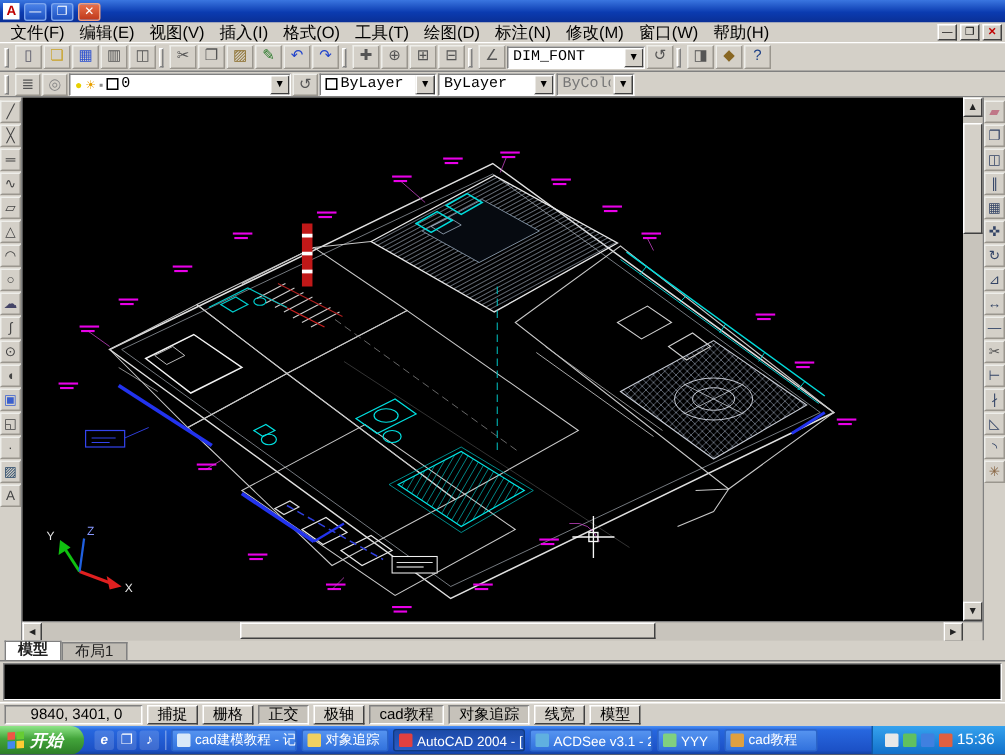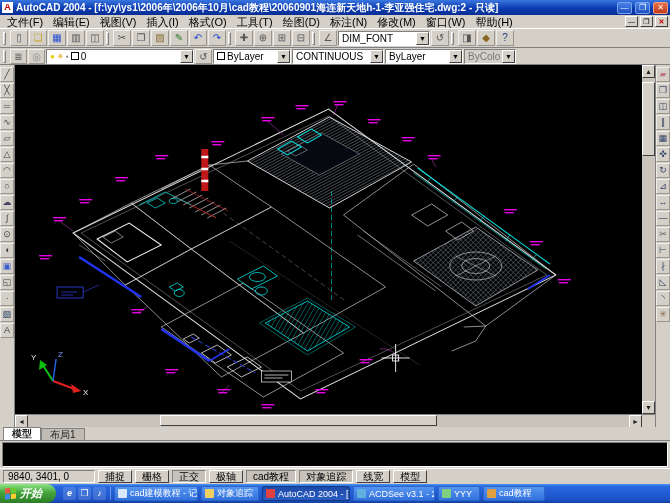--- a/index.html
+++ b/index.html
@@ -22,21 +22,21 @@
   .docbtn.close{color:#c00000;font-weight:bold;}
 
   
   .tb{display:flex;align-items:center;gap:1px;padding:1px 2px;background:#d4d0c8;border-bottom:1px solid #808080;overflow:hidden;}
   .tb1{height:19px;flex:0 0 19px;}
   .tb2{height:17px;flex:0 0 17px;}
   .grip{width:3px;height:13px;border:1px solid;border-color:#fff #808080 #808080 #fff;margin:0 3px 0 1px;flex:0 0 3px;}
   .tbtn{width:18px;height:16px;border:1px solid;border-color:#eeeeea #9a968e #9a968e #eeeeea;background:#d4d0c8;font-size:10px;line-height:14px;text-align:center;padding:0;flex:0 0 18px;overflow:hidden;}
   .tb2 .tbtn{width:17px;height:15px;flex-basis:17px;}
   .combo{height:15px;background:#fff;border:1px solid;border-color:#808080 #fff #fff #808080;display:flex;align-items:center;font-size:10px;padding-left:3px;gap:2px;overflow:hidden;}
-  .combo .val{white-space:nowrap;overflow:hidden;flex:1;}
+  .combo .val{white-space:nowrap;overflow:hidden;flex:1;font-family:Liberation Mono, monospace;}
   .combo .arrow{margin-left:auto;width:13px;height:13px;flex:0 0 13px;background:#d4d0c8;border:1px solid;border-color:#fff #404040 #404040 #fff;font-size:7px;text-align:center;line-height:11px;color:#000;}
   .combo.disabled{background:#d4d0c8;color:#777;}
   .swatch{width:8px;height:8px;border:1px solid #000;background:#fff;flex:0 0 8px;}
   .lico{font-size:8px;line-height:13px;}
 
   
   .main{flex:1;display:flex;min-height:0;background:#d4d0c8;}
   .vtb{width:15px;flex:0 0 15px;display:flex;flex-direction:column;align-items:center;padding-top:2px;gap:1px;}
   .vtb.left{border-right:1px solid #808080;}
   .vtb.right{border-left:1px solid #808080;}
@@ -59,21 +59,21 @@
   .tab{font-size:10px;padding:0 8px;height:12px;line-height:11px;border:1px solid #808080;border-bottom:none;background:#c0bcb4;color:#222;}
   .tab.active{background:#fff;font-weight:bold;height:13px;}
 
   
   .cmdwin{height:28px;flex:0 0 28px;background:#d4d0c8;padding:1px 2px;border-top:1px solid #808080;}
   .cmdinner{height:100%;background:#000;border:1px solid;border-color:#808080 #fff #fff #808080;color:#e8e8e8;font-family:"DejaVu Sans Mono","Liberation Mono",monospace;font-size:10px;display:flex;flex-direction:column;justify-content:flex-end;padding:0 3px 1px;}
   .cmdline{height:11px;line-height:11px;white-space:nowrap;overflow:hidden;margin-top:21px;}
 
   
   .status{height:16px;flex:0 0 16px;display:flex;align-items:center;background:#d4d0c8;padding:0 3px;gap:3px;border-top:1px solid #fff;}
-  .coords{width:92px;flex:0 0 92px;height:13px;border:1px solid;border-color:#808080 #fff #fff #808080;font-size:10px;line-height:12px;padding-left:4px;overflow:hidden;}
+  .coords{width:92px;flex:0 0 92px;height:13px;border:1px solid;border-color:#808080 #fff #fff #808080;font-size:10px;line-height:12px;padding-left:4px;overflow:hidden;text-align:center;}
   .sbbtn{height:13px;font-size:10px;line-height:11px;padding:0 6px;border:1px solid;border-color:#fff #404040 #404040 #fff;background:#d4d0c8;white-space:nowrap;}
   .sbbtn.pressed{border-color:#808080 #fff #fff #808080;background:#c6c2ba;}
 
   
   .taskbar{height:19px;flex:0 0 19px;background:linear-gradient(180deg,#4a90f4 0%,#2767df 14%,#1c51c6 85%,#113f9e 100%);display:flex;align-items:center;gap:3px;overflow:hidden;}
   .startbtn{height:19px;padding:0 14px 0 5px;background:linear-gradient(180deg,#8fe588,#43a53b 45%,#2c7d26);color:#fff;font-weight:bold;font-size:11px;font-style:italic;display:flex;align-items:center;gap:4px;border-radius:0 9px 9px 0;border:none;flex:0 0 auto;}
   .flag{width:11px;height:11px;display:grid;grid-template-columns:5px 5px;grid-template-rows:5px 5px;gap:1px;transform:skewY(-4deg);}
   .flag i{display:block;}
   .ql{display:flex;gap:2px;padding:0 4px;align-items:center;flex:0 0 auto;border-right:1px solid rgba(255,255,255,.35);}
   .qlicon{width:13px;height:13px;font-size:9px;line-height:13px;text-align:center;color:#fff;background:rgba(255,255,255,.15);border-radius:2px;}
@@ -83,21 +83,20 @@
   .tray{margin-left:auto;height:19px;flex:0 0 auto;background:linear-gradient(180deg,#35a2ee,#1170ca);border-left:1px solid #0e5aa8;display:flex;align-items:center;padding:0 7px 0 8px;gap:3px;color:#fff;font-size:10px;}
   .trico{width:9px;height:9px;border-radius:1px;}
 </style>
 </head>
 <body>
 
 <div class="win">
 
   <div class="titlebar">
     <div class="appicon">A</div>
-    <div class="titletext">AutoCAD 2004 - [f:\yy\ys1\2006年\2006年10月\cad教程\20060901海连新天地h-1-李亚强住宅.dwg:2 - 只读]</div>
     <button class="winbtn">—</button>
     <button class="winbtn">❐</button>
     <button class="winbtn close">✕</button>
   </div>
 
   <div class="menubar">
     <span class="mi">文件(F)</span>
     <span class="mi">编辑(E)</span>
     <span class="mi">视图(V)</span>
     <span class="mi">插入(I)</span>
@@ -155,24 +154,20 @@
       <span class="lico" style="color:#e8a000">☀</span>
       <span class="lico" style="color:#888">▪</span>
       <span class="swatch" style="background:#fff"></span>
       <span class="val">0</span>
       <span class="arrow">▼</span>
     </div>
     <button class="tbtn" style="color:#555">↺</button>
     <div class="combo" style="width:78px">
       <span class="swatch"></span>
       <span class="val">ByLayer</span>
-      <span class="arrow">▼</span>
-    </div>
-    <div class="combo" style="width:92px">
-      <span class="val">CONTINUOUS</span>
       <span class="arrow">▼</span>
     </div>
     <div class="combo" style="width:78px">
       <span class="val">ByLayer</span>
       <span class="arrow">▼</span>
     </div>
     <div class="combo disabled" style="width:52px">
       <span class="val">ByColor</span>
       <span class="arrow">▼</span>
     </div>
@@ -501,15 +496,22 @@
       <span>ACDSee v3.1 - 20...</span>
     </button>
     <button class="taskbtn" style="width:42px">
       <span class="ticon" style="background:#80d080"></span>
       <span>YYY</span>
     </button>
     <button class="taskbtn" style="width:62px">
       <span class="ticon" style="background:#e0a040"></span>
       <span>cad教程</span>
     </button>
+    <div class="tray">
+      <span class="trico" style="background:#e8e8e8"></span>
+      <span class="trico" style="background:#60c060"></span>
+      <span class="trico" style="background:#4080e0"></span>
+      <span class="trico" style="background:#e06040"></span>
+      <span>15:36</span>
+    </div>
   </div>
 
 </div>
 
 </body></html>

